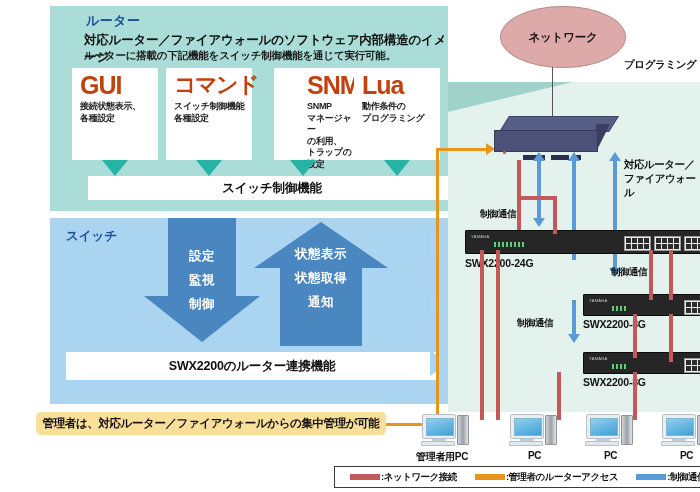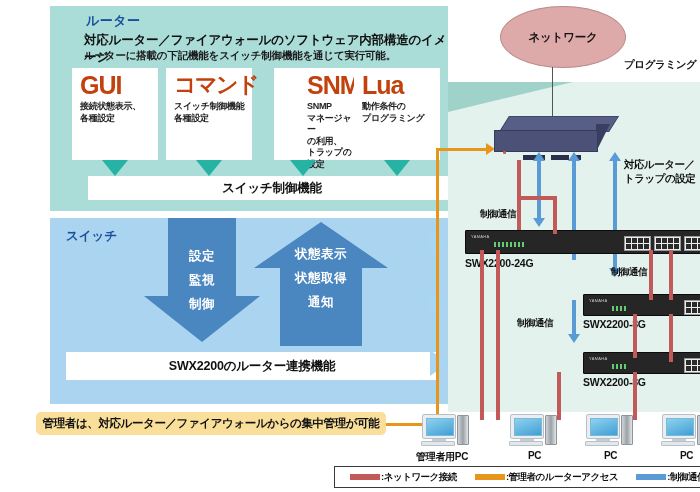--- a/index.html
+++ b/index.html
@@ -413,21 +413,21 @@
     <div class="top"></div>
     <div class="side"></div>
     <div class="face">
       <div class="led" style="left:8px;"></div>
       <div class="port" style="left:28px; width:22px;"></div>
       <div class="port" style="left:56px; width:18px;"></div>
       <div class="port" style="left:80px; width:6px;"></div>
     </div>
   </div>
   <div class="router-label" style="white-space:pre-line">対応ルーター／
-トラップの設定</div>
+ファイアウォール</div>
 
   <div class="cable blue" style="left:509px; top:160px; width:4px; height:62px;"></div>
   <div class="arrow-up-blue" style="left:505px; top:152px;"></div>
   <div class="arrow-dn-blue" style="left:505px; top:218px;"></div>
 
   <div class="cable blue" style="left:544px; top:160px; width:4px; height:100px;"></div>
   <div class="arrow-up-blue" style="left:540px; top:152px;"></div>
 
   <div class="cable blue" style="left:585px; top:160px; width:4px; height:110px;"></div>
   <div class="arrow-up-blue" style="left:581px; top:152px;"></div>

